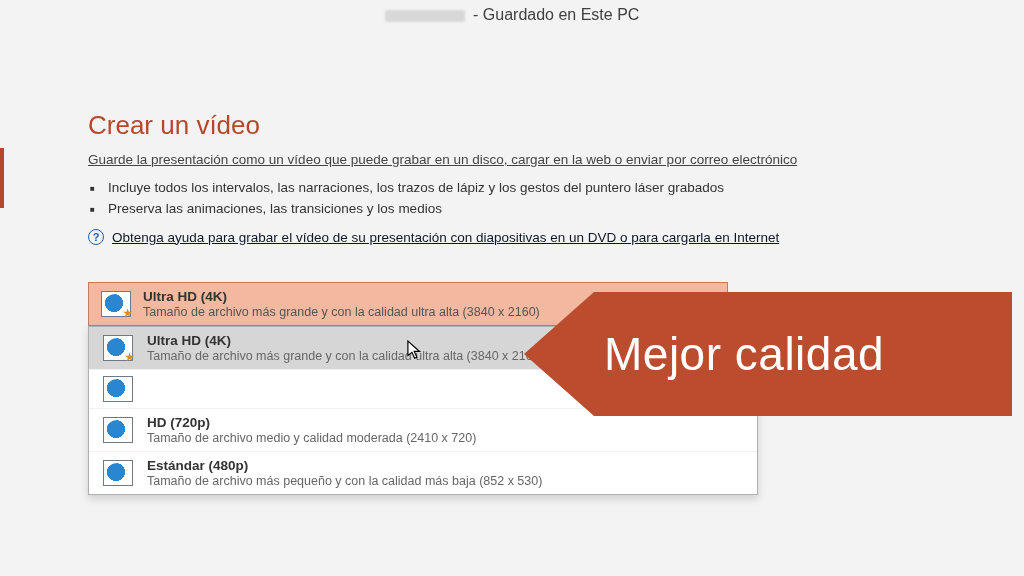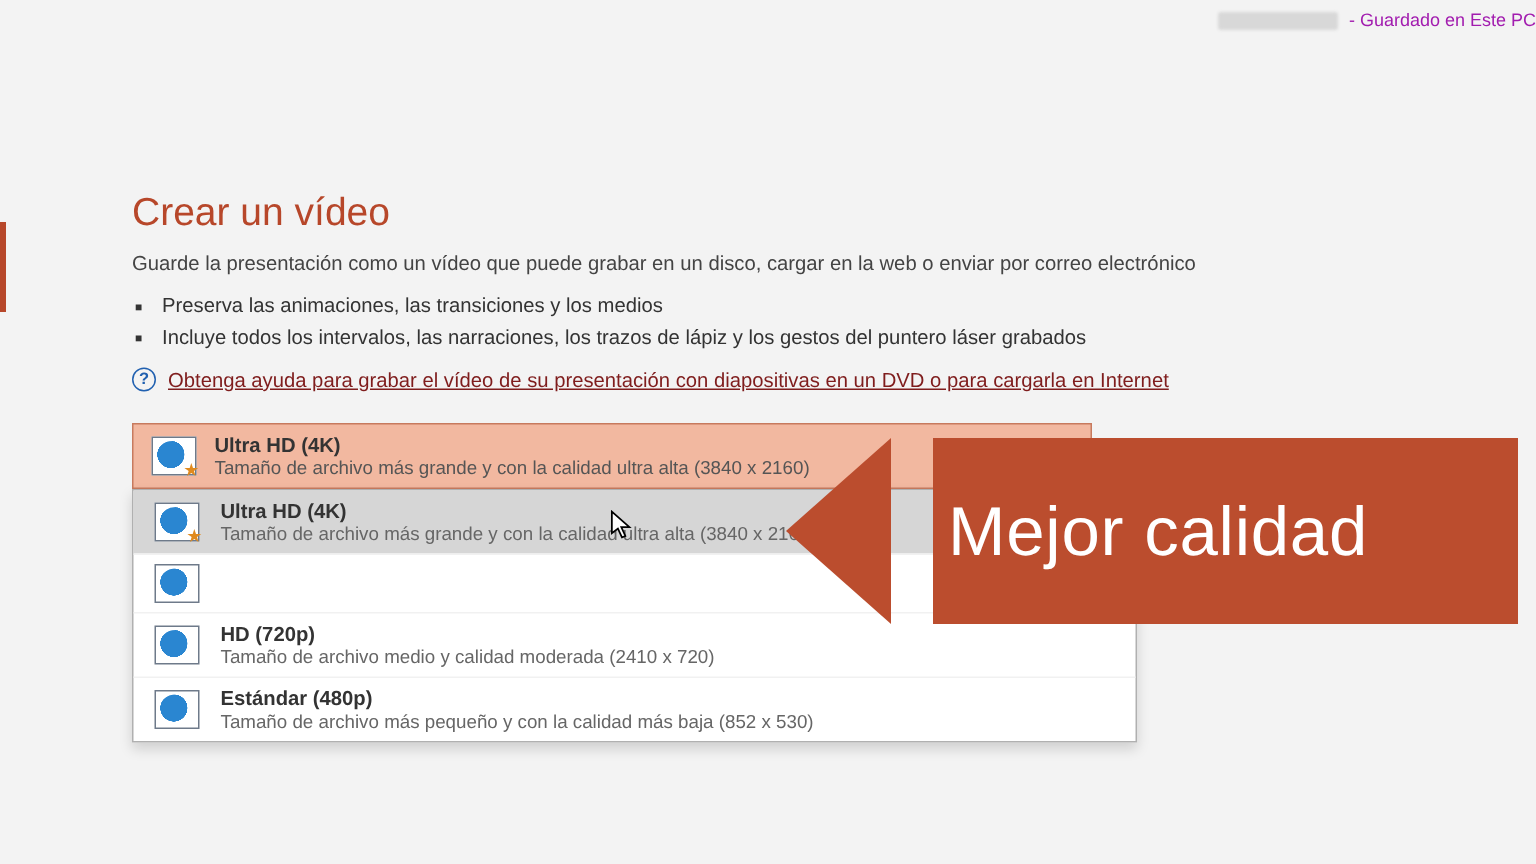--- a/index.html
+++ b/index.html
@@ -2,23 +2,23 @@
 <html><head>
 <meta charset="utf-8">
 <style>
   * { box-sizing: border-box; margin: 0; padding: 0; }
   html, body { width: 1024px; height: 576px; overflow: hidden; font-family: "Segoe UI", Arial, sans-serif; }
   body { background: #f3f3f3; position: relative; color: #333; }
 
   .titlebar {
     position: absolute;
     top: 6px; left: 0; right: 0;
-    text-align: right;
-    font-size: 12px;
-    color: #a21caf;
+    text-align: center;
+    font-size: 16px;
+    color: #404040;
   }
   .titlebar .blurred {
     display: inline-block;
     width: 80px; height: 12px;
     background: #d8d8d8;
     border-radius: 2px;
     filter: blur(1px);
     vertical-align: middle;
     margin-right: 4px;
   }
@@ -28,28 +28,28 @@
     left: 88px;
     top: 110px;
     width: 860px;
   }
 
   .heading {
     font-size: 26px;
     font-weight: 400;
     color: #b7472a;
     margin-bottom: 10px;
-    margin-top: 16px;
   }
   .lead {
     font-size: 13.5px;
     color: #444;
     line-height: 1.35;
     margin-bottom: 8px;
     max-width: 760px;
+    text-decoration: underline;
   }
   .bullets { list-style: none; padding-left: 20px; margin-bottom: 10px; }
   .bullets li {
     font-size: 13.5px;
     color: #333;
     padding: 3px 0;
     position: relative;
   }
   .bullets li::before {
     content: "■";
@@ -61,21 +61,21 @@
   }
 
   .help-row { display: flex; align-items: center; gap: 8px; margin-top: 6px; }
   .help-icon {
     width: 16px; height: 16px; border: 1.5px solid #2060b0; border-radius: 50%;
     display: flex; align-items: center; justify-content: center;
     font-size: 11px; color: #2060b0; font-weight: 600;
   }
   .help-link {
     font-size: 13.5px;
-    color: #7f1d1d;
+    color: #0f172a;
     text-decoration: underline;
   }
 
   .dropdown-wrap {
     position: absolute;
     top: 282px;
     left: 88px;
     width: 640px;
   }
 
@@ -143,21 +143,20 @@
 
   .callout {
     position: absolute;
     top: 292px;
     left: 524px;
     width: 488px;
     height: 124px;
     z-index: 30;
     display: flex;
     align-items: stretch;
-    gap: 28px;
   }
   .callout .arrow {
     width: 0; height: 0;
     border-top: 62px solid transparent;
     border-bottom: 62px solid transparent;
     border-right: 70px solid #bb4d2e;
   }
   .callout .body {
     flex: 1;
     background: #bb4d2e;
@@ -184,22 +183,22 @@
 
 <div class="titlebar">
   <span class="blurred"></span>
   <span> -  Guardado en Este PC</span>
 </div>
 
 <div class="content">
   <h1 class="heading">Crear un vídeo</h1>
   <p class="lead">Guarde la presentación como un vídeo que puede grabar en un disco, cargar en la web o enviar por correo electrónico</p>
   <ul class="bullets">
+    <li>Incluye todos los intervalos, las narraciones, los trazos de lápiz y los gestos del puntero láser grabados</li>
     <li>Preserva las animaciones, las transiciones y los medios</li>
-    <li>Incluye todos los intervalos, las narraciones, los trazos de lápiz y los gestos del puntero láser grabados</li>
   </ul>
   <div class="help-row">
     <span class="help-icon">?</span>
     <a class="help-link" href="#">Obtenga ayuda para grabar el vídeo de su presentación con diapositivas en un DVD o para cargarla en Internet</a>
   </div>
 </div>
 
 <div class="dropdown-wrap">
   <div class="selected-row">
     <div class="option-icon">

